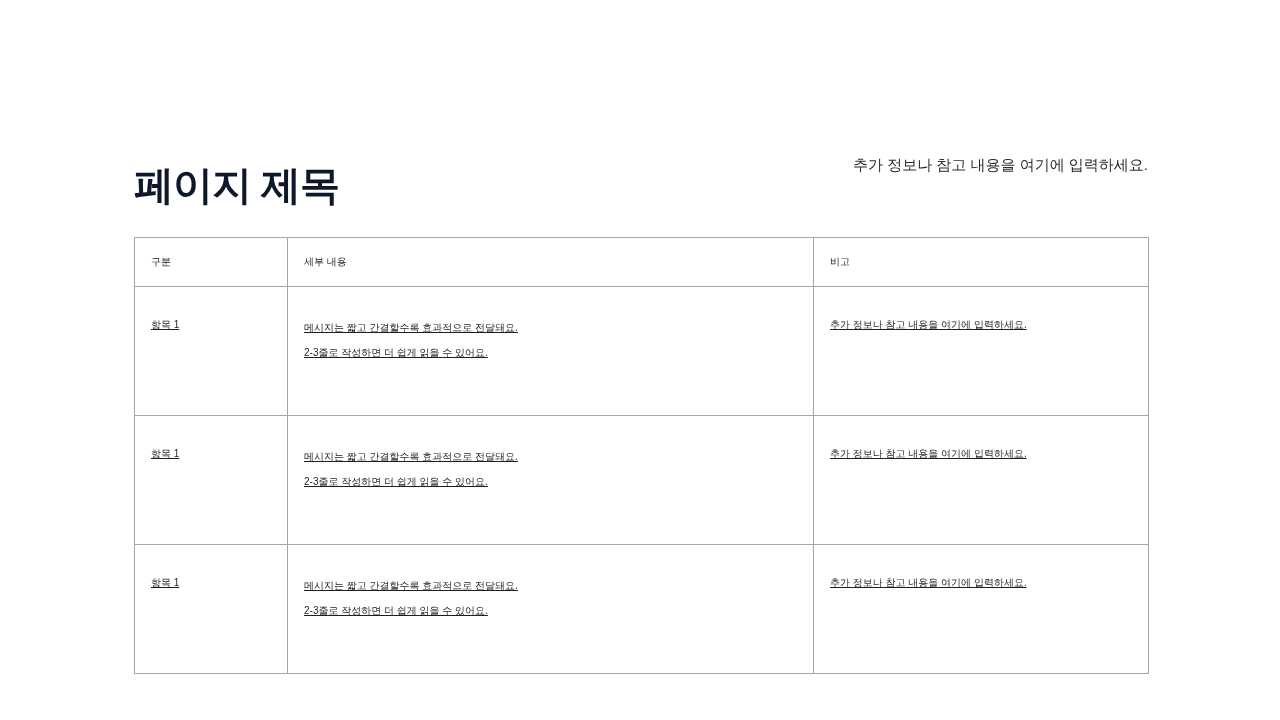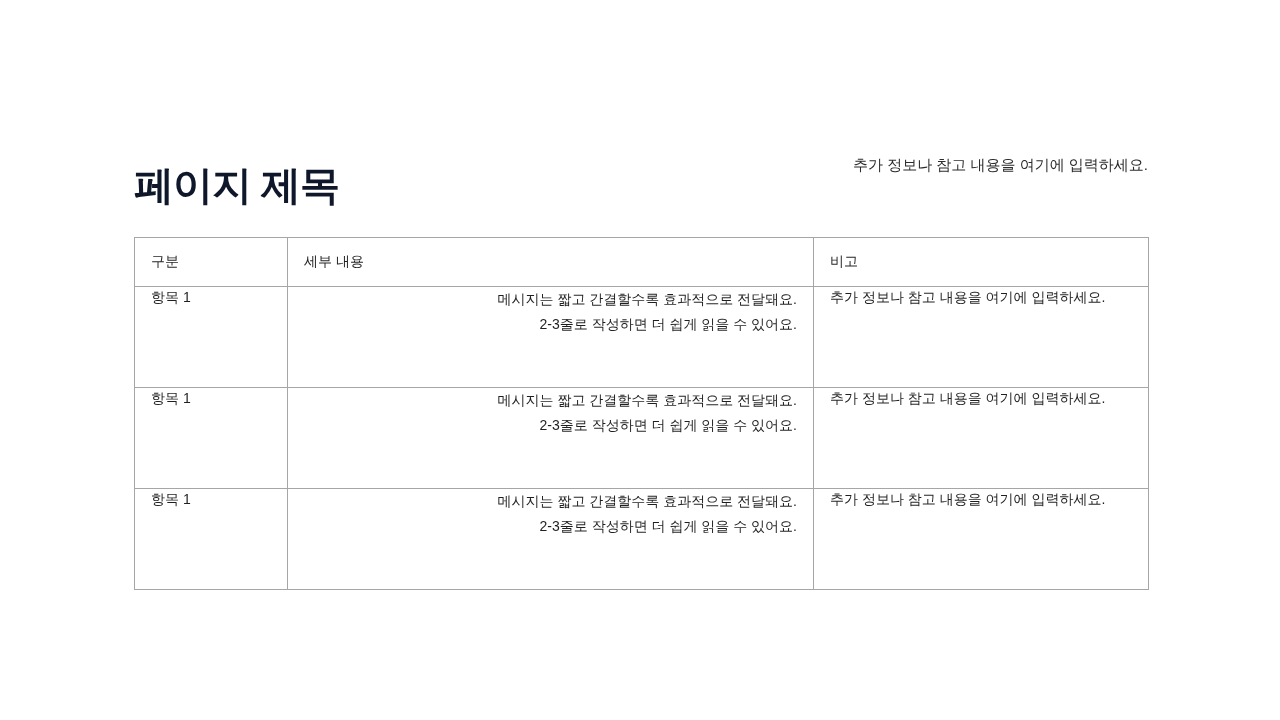--- a/index.html
+++ b/index.html
@@ -41,38 +41,38 @@
     width: 1014px;
     border-collapse: collapse;
     table-layout: fixed;
   }
   .data-table col.col-category { width: 153px; }
   .data-table col.col-detail   { width: 526px; }
   .data-table col.col-note     { width: 335px; }
   .data-table th,
   .data-table td {
     border: 1px solid #a6a6a6;
-    font-size: 14px;
+    font-size: 10px;
     color: #1f1f1f;
     text-align: left;
   }
   .data-table thead th {
     height: 48px;
     vertical-align: middle;
     padding: 0 16px;
     font-weight: 400;
   }
   .data-table tbody td {
     height: 100px;
     vertical-align: top;
-    padding: 0 16px 0 16px;
+    padding: 28px 16px 0 16px;
+    text-decoration: underline;
   }
   .detail-line {
     line-height: 25px;
-    text-align: right;
   }
   .cell-text {
     line-height: 20px;
   }
 </style>
 </head>
 <body>
 
 <div class="slide">
 

